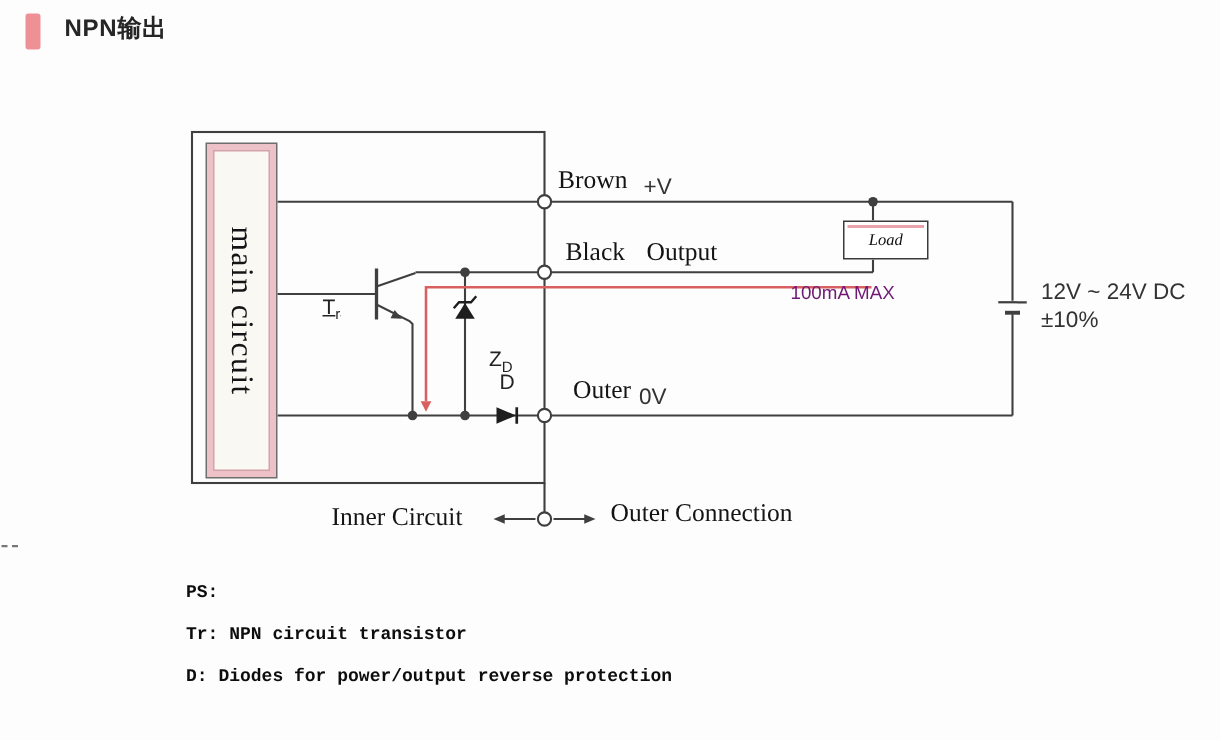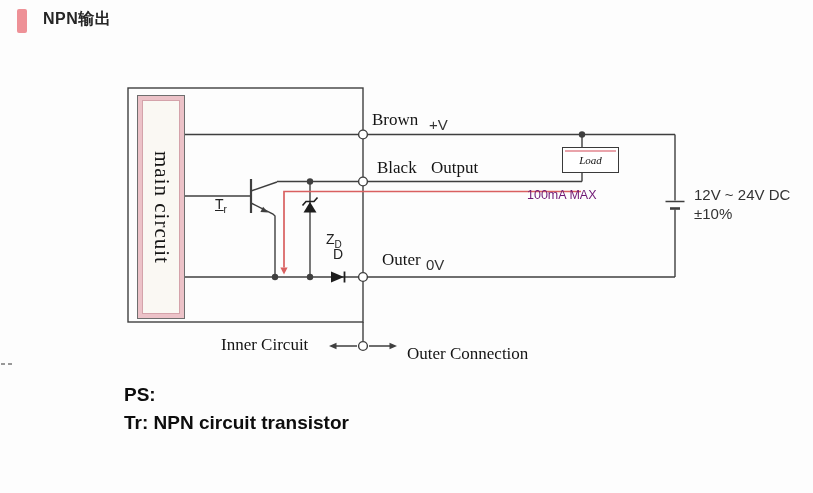--- a/index.html
+++ b/index.html
@@ -22,22 +22,22 @@
       box-sizing:border-box;display:flex;align-items:center;justify-content:center;
       font-family:"Liberation Serif",serif;font-size:11px;color:#111;font-style:italic;}
   .load-strip{position:absolute;top:2px;left:2px;right:2px;height:2px;background:#e9a3aa;}
   
   .serif-label{font-family:"Liberation Serif",serif;font-size:17px;color:#141414;white-space:nowrap;}
   .sans-label{font-size:15px;color:#333;white-space:nowrap;}
   .small-label{font-size:12.5px;color:#701a75;white-space:nowrap;}
   .comp-label{font-size:14px;color:#222;white-space:nowrap;}
   .comp-label sub{font-size:10px;}
   
-  .notes{left:124px;top:381px;font-family:Liberation Sans, sans-serif;font-weight:bold;
-      font-size:19px;color:#0d0d0d;}
+  .notes{left:124px;top:381px;font-family:Liberation Mono, monospace;font-weight:bold;
+      font-size:12px;color:#0d0d0d;}
   .notes div{height:28px;line-height:28px;white-space:nowrap;}
 </style>
 </head>
 <body>
 
 <div class="abs accent-bar"></div>
 <div class="abs page-title">NPN输出</div>
 
 <svg id="wiring" class="abs" width="813" height="493" viewBox="0 0 813 493">
   <g stroke="#3f3f3f" stroke-width="1.4" fill="none">
@@ -132,18 +132,19 @@
 <div class="abs small-label" style="left:527px;top:188px;">100mA MAX</div>
 
 <div class="abs sans-label" style="left:694px;top:186px;">12V ~ 24V DC</div>
 <div class="abs sans-label" style="left:694px;top:205px;">±10%</div>
 
 <div class="abs comp-label" style="left:215px;top:196px;text-decoration:underline;"><span>T</span><sub>r</sub></div>
 <div class="abs comp-label" style="left:326px;top:195px;margin-top:36px;"><span>Z</span><sub>D</sub></div>
 <div class="abs comp-label" style="left:333px;top:246px;">D</div>
 
 <div class="abs serif-label" style="left:221px;top:335px;">Inner Circuit</div>
-<div class="abs serif-label" style="left:407px;top:344px;">Outer Connection</div>
+<div class="abs serif-label" style="left:407px;top:332px;">Outer Connection</div>
 
 <div class="abs notes">
   <div>PS:</div>
   <div>Tr: NPN circuit transistor</div>
+  <div>D: Diodes for power/output reverse protection</div>
 </div>
 
 </body></html>

